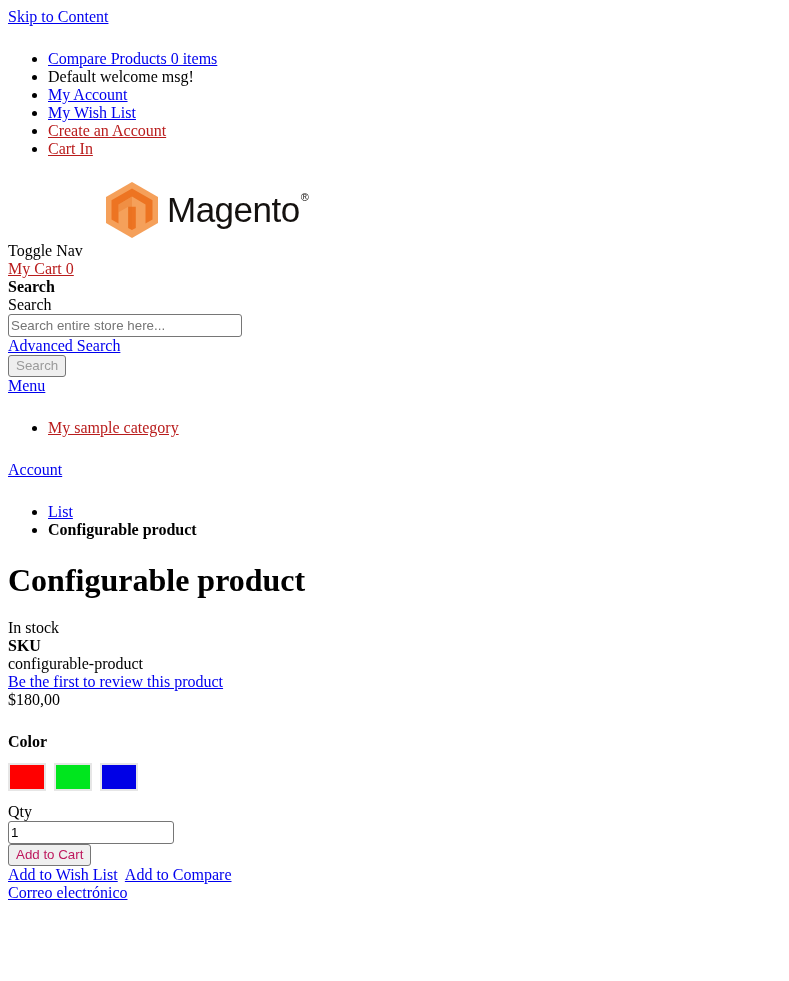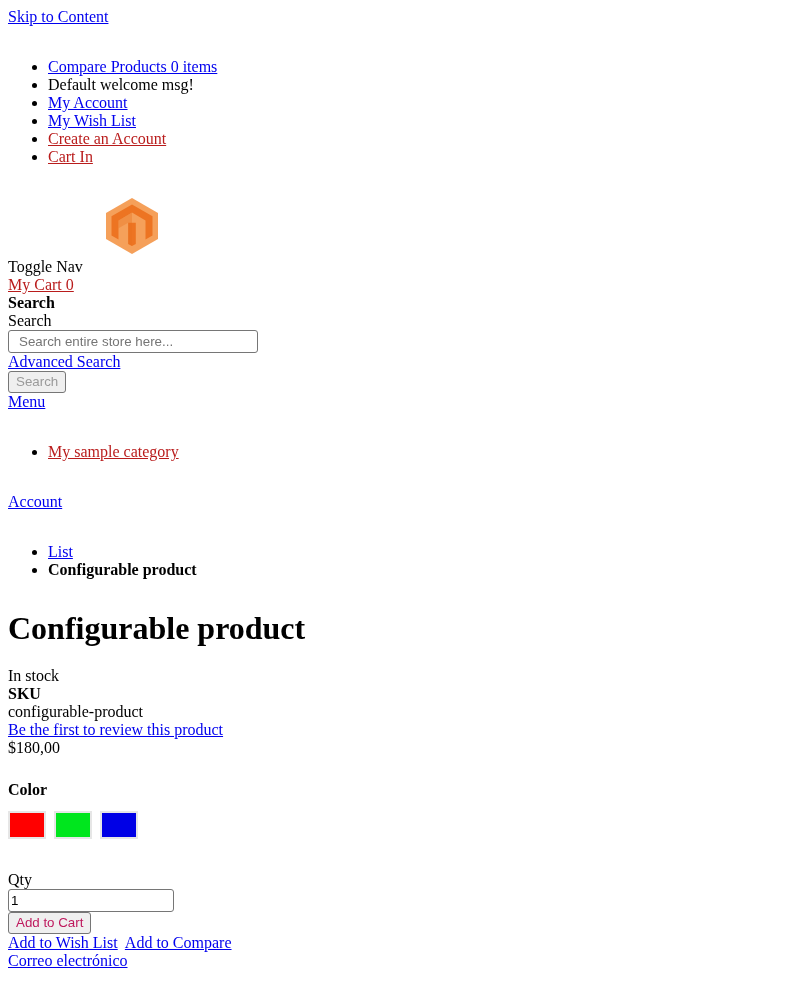--- a/index.html
+++ b/index.html
@@ -23,21 +23,21 @@
     color: #0000ee;
     text-decoration: underline;
     cursor: pointer;
   }
   a.visited, .lnk.visited {
     color: #b91c1c;
   }
   p { margin: 0 0 0 0; display: block; }
   .block { display: block; }
   ul {
-    margin: 32px 0;
+    margin: 24px 0;
     padding-left: 40px;
     list-style-type: disc;
     font-family: Liberation Serif, serif;
   }
   li { display: list-item; }
   h1 {
     font-size: 32px;
     font-weight: bold;
     margin: 21px 0;
     line-height: 1.1;
@@ -66,21 +66,21 @@
   .logo-word sup {
     font-size: 11px;
     vertical-align: super;
     position: relative;
     top: -8px;
     left: 1px;
   }
   input[type="text"] {
     font-family: "Liberation Sans", "DejaVu Sans", sans-serif;
     font-size: 13.3333px;
-    padding: 1px 10px;
+    padding: 1px 2px;
     border: 1px solid #767676;
     border-radius: 3px;
     width: 228px;
     height: 19px;
     box-sizing: content-box;
     color: #000;
     background: #fff;
   }
   input[type="text"]::placeholder { color: #757575; opacity: 1; }
   input[type="number"] {
@@ -141,20 +141,21 @@
 <span class="logo-wrap">
   <a href="#" class="logo" style="text-decoration:none">
     <span>
       <svg width="52" height="56" viewBox="0 0 52 56" aria-hidden="true">
         <polygon points="26,0 52,15 52,41 26,56 0,41 0,15" fill="#f5a05a"></polygon>
         <polygon points="26,6.5 46.5,18.3 46.5,37.5 39.5,41.6 39.5,22.4 26,14.6 12.5,22.4 12.5,41.6 5.5,37.5 5.5,18.3" fill="#ed7422"></polygon>
         <polygon points="22.2,24.7 29.8,24.7 29.8,45.9 26,48.1 22.2,45.9" fill="#ed7422"></polygon>
         <polygon points="26,14.6 26,48.1 22.2,45.9 22.2,24.7 12.5,30.3 12.5,22.4" fill="#e8711c" opacity="0.35"></polygon>
       </svg>
     </span>
+    <span class="logo-word"><span>Magento</span><sup>®</sup></span>
   </a>
 </span>
 
 <p class="block"><span>Toggle Nav</span></p>
 <p class="block"><a href="#" class="visited">My Cart 0</a></p>
 
 <p class="block strong">Search</p>
 <p class="block">Search</p>
 <p class="block"><input type="text" placeholder="Search entire store here..." style=""></p>
 <p class="block"><a href="#">Advanced Search</a></p>
@@ -178,18 +179,18 @@
 <p class="block strong">SKU</p>
 <p class="block">configurable-product</p>
 <p class="block"><a href="#">Be the first to review this product</a></p>
 <p class="block">$180,00</p>
 
 <p class="block strong" style="margin-top:24px">Color</p>
 <span class="swatch-row">
   <span class="swatch" style="background:#ff0000"></span><span class="swatch" style="background:#00e61e"></span><span class="swatch" style="background:#0000e6"></span>
 </span>
 
-<p class="block" style="margin-top:32px">Qty</p>
+<p class="block" style="margin-top:12px">Qty</p>
 <p class="block"><input type="number" value="1" style=""></p>
 <p class="block"><button type="button">Add to Cart</button></p>
 
 <p class="block inline-lnks"><a href="#">Add to Wish List</a> <a href="#">Add to Compare</a></p>
 <p class="block"><a href="#">Correo electrónico</a></p>
 
 </body></html>

